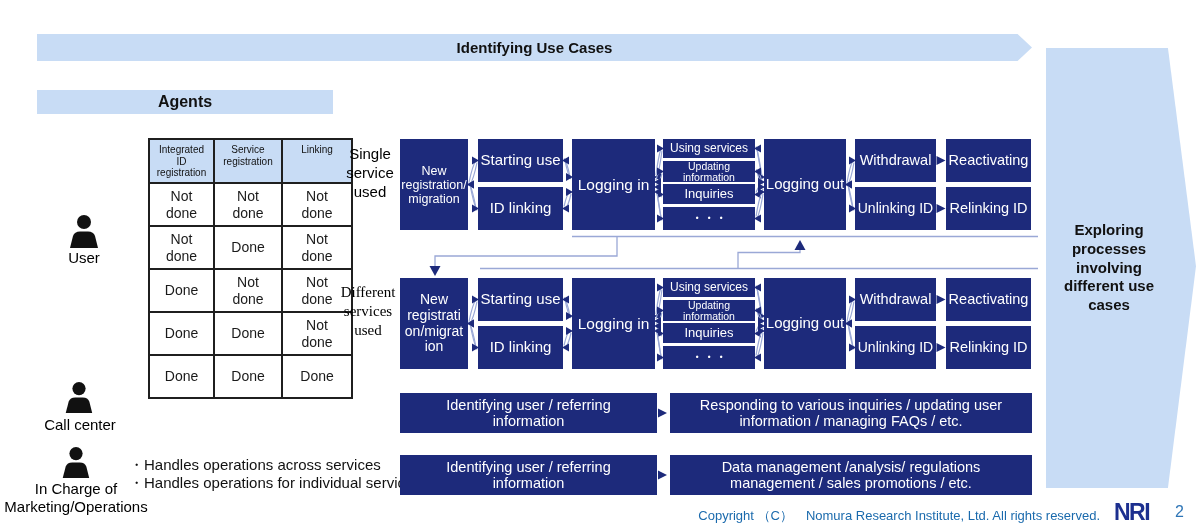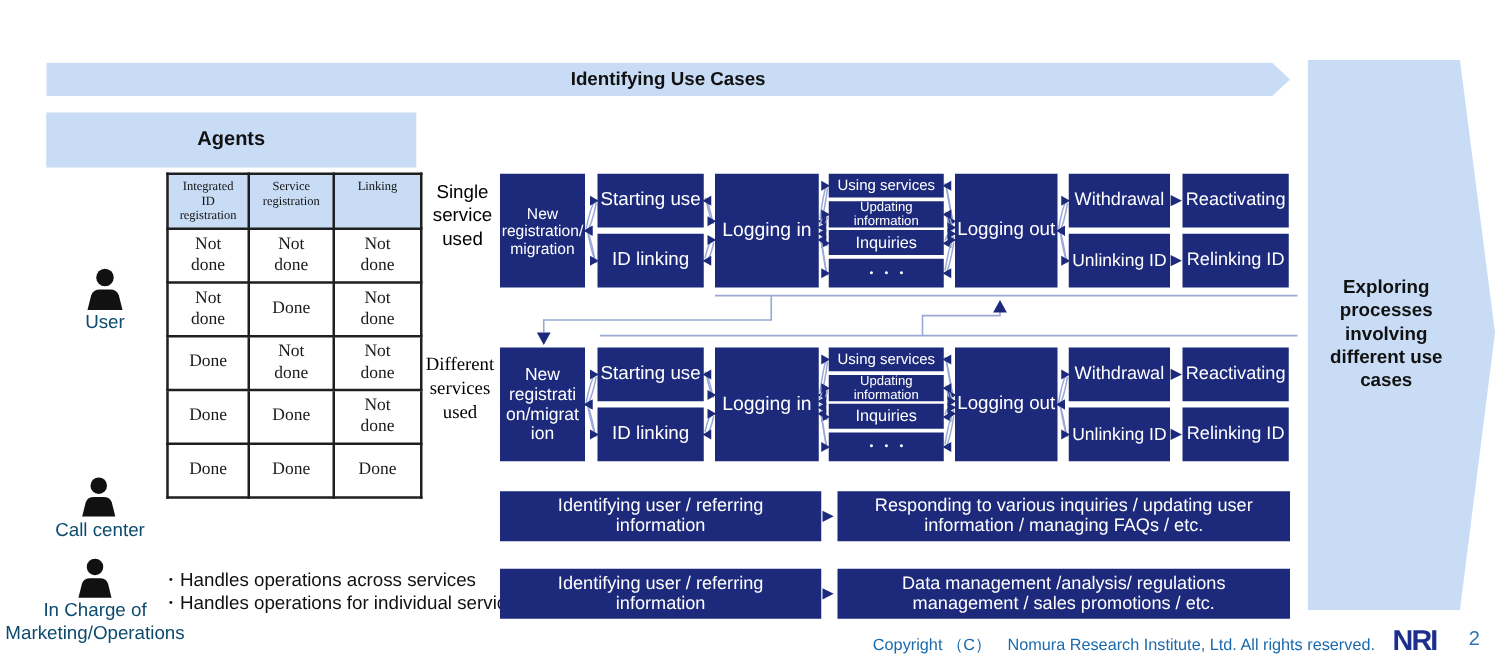--- a/index.html
+++ b/index.html
@@ -2,34 +2,34 @@
 <html><head>
 <meta charset="utf-8">
 <style>
   html,body{margin:0;padding:0;background:#fff;}
   #slide{position:relative;width:1198px;height:528px;background:#fff;
          font-family:"Liberation Sans",sans-serif;color:#1a1a1a;overflow:hidden;}
   .abs{position:absolute;}
   .flexc{display:flex;align-items:center;justify-content:center;text-align:center;}
   .lb{background:#c8dcf5;}
   .navybox{background:#1d2a7b;color:#fff;white-space:pre-line;line-height:1.12;}
-  .banner{left:37px;top:50px;width:995px;height:27px;
+  .banner{left:37px;top:34px;width:995px;height:27px;
           clip-path:polygon(0 0,98.55% 0,100% 50%,98.55% 100%,0 100%);
           font-weight:bold;font-size:15px;color:#111;}
-  .hdr{top:90px;height:44px;font-weight:bold;font-size:16px;color:#111;}
+  .hdr{top:90px;height:24px;font-weight:bold;font-size:16px;color:#111;}
   .hdr-agents{left:37px;width:296px;}
   .hdr-tasks{left:348px;width:684px;}
-  table.status{position:absolute;left:133px;top:138px;border-collapse:collapse;table-layout:fixed;font-family:Liberation Serif, serif;}
+  table.status{position:absolute;left:148px;top:138px;border-collapse:collapse;table-layout:fixed;}
   table.status th,table.status td{border:2px solid #1f1f1f;text-align:center;white-space:pre-line;padding:0;}
   table.status th{background:#c8dcf5;font-weight:normal;font-size:10px;line-height:1.15;
                   height:38px;vertical-align:top;padding-top:4px;color:#111;}
   table.status td{font-size:14px;height:41px;line-height:1.15;vertical-align:middle;}
   .c1{width:63px;}.c2{width:66px;}.c3{width:68px;}
   .rowlabel{width:64px;font-size:15px;color:#000;white-space:pre-line;line-height:1.25;text-align:center;}
-  .agentlabel{font-size:15px;color:#0c4a6e;text-align:center;white-space:pre-line;line-height:1.2;}
+  .agentlabel{font-size:15px;color:#000000;text-align:center;white-space:pre-line;line-height:1.2;}
   .bullets{font-size:15px;color:#111;line-height:1.22;white-space:nowrap;}
   .person svg{display:block;fill:#111;}
   #conn{position:absolute;left:0;top:0;z-index:5;pointer-events:none;}
   .box{z-index:2;}
   .sidepanel{left:1046px;top:48px;width:150px;height:440px;
              clip-path:polygon(0 0,81.3% 0,100% 49.6%,81.3% 100%,0 100%);
              font-weight:bold;font-size:15px;color:#111;white-space:pre-line;
              padding-right:24px;box-sizing:border-box;line-height:1.25;}
   .copyright{left:600px;top:507px;width:500px;text-align:right;font-size:13px;color:#1a6aad;}
   .nri{left:1114px;top:499px;font-size:23px;font-weight:bold;color:#1c2f8f;letter-spacing:-1.5px;}

